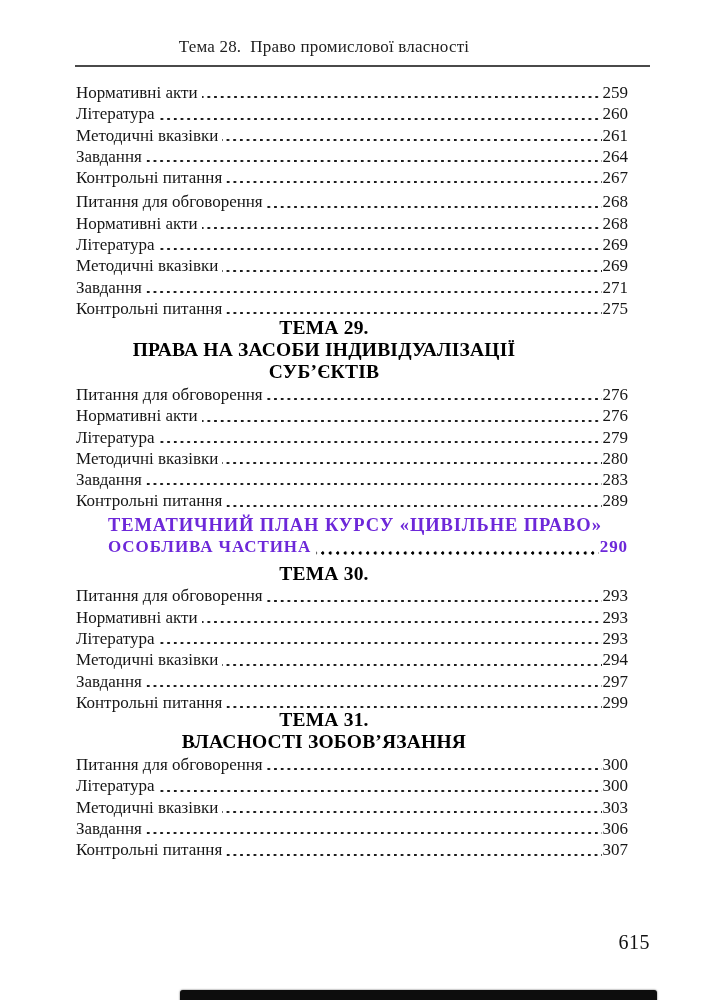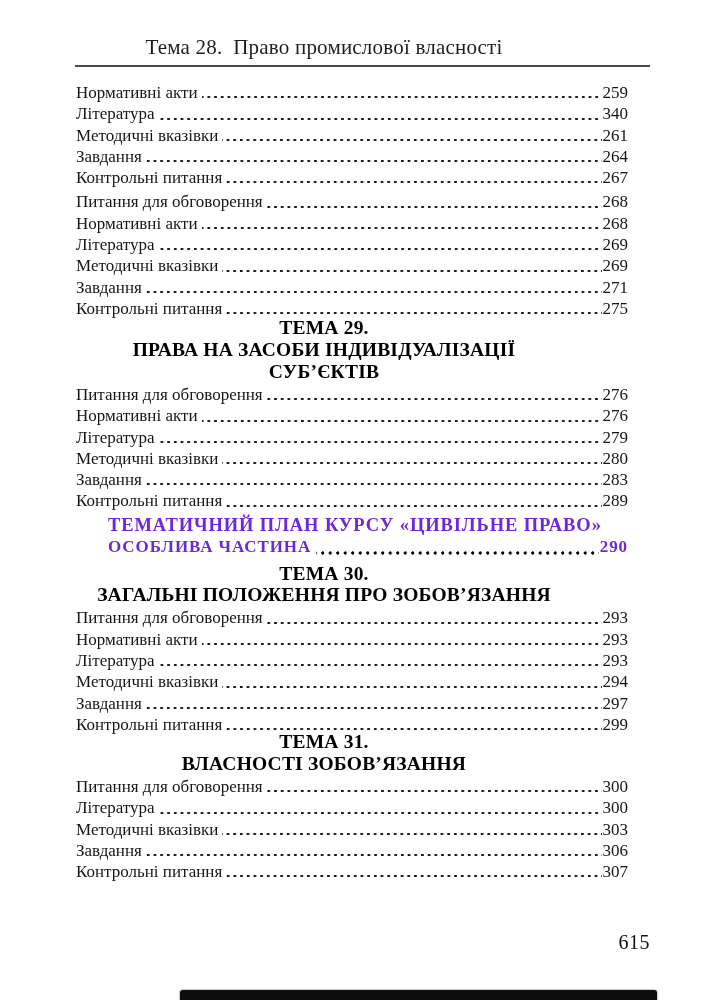--- a/index.html
+++ b/index.html
@@ -6,21 +6,21 @@
   .page {
     position:relative; width:717px; height:1000px; margin:0 auto;
     background:#ffffff; overflow:hidden;
     font-family:"Liberation Serif","DejaVu Serif",serif;
     color:#161616;
   }
   .content { position:absolute; left:76px; top:0; width:552px; }
 
   .running-header {
     margin-top:36px; margin-right:56px;
-    text-align:center; font-size:21px; line-height:22px;
+    text-align:center; font-size:17px; line-height:22px;
     white-space:pre; color:#1e1e1e; letter-spacing:0.2px;
   }
   .header-rule {
     margin-top:7px; margin-left:-1px;
     width:575px; height:2px; background:#4a4a4a;
   }
 
   .row { display:flex; align-items:baseline; font-size:17px; line-height:21.3px; }
   .row .label { white-space:pre; }
   .row .pg   { white-space:pre; }
@@ -75,21 +75,21 @@
         <div class="entries-block b1">
           <div class="entries">
             <div class="row">
               <span class="label">Нормативні акти</span>
               <span class="dots"></span>
               <span class="pg">259</span>
             </div>
             <div class="row">
               <span class="label">Література</span>
               <span class="dots"></span>
-              <span class="pg">340</span>
+              <span class="pg">260</span>
             </div>
             <div class="row">
               <span class="label">Методичні вказівки</span>
               <span class="dots"></span>
               <span class="pg">261</span>
             </div>
             <div class="row">
               <span class="label">Завдання</span>
               <span class="dots"></span>
               <span class="pg">264</span>
@@ -177,21 +177,20 @@
           <div>ТЕМАТИЧНИЙ ПЛАН КУРСУ «ЦИВІЛЬНЕ ПРАВО»</div>
           <div class="row">
             <span class="label">ОСОБЛИВА ЧАСТИНА</span>
             <span class="dots"></span>
             <span class="pg">290</span>
           </div>
         </div>
         <div class="section b5">
           <div class="section-heading">
             <div>ТЕМА 30.</div>
-            <div>ЗАГАЛЬНІ ПОЛОЖЕННЯ ПРО ЗОБОВ’ЯЗАННЯ</div>
           </div>
           <div class="entries">
             <div class="row">
               <span class="label">Питання для обговорення</span>
               <span class="dots"></span>
               <span class="pg">293</span>
             </div>
             <div class="row">
               <span class="label">Нормативні акти</span>
               <span class="dots"></span>

